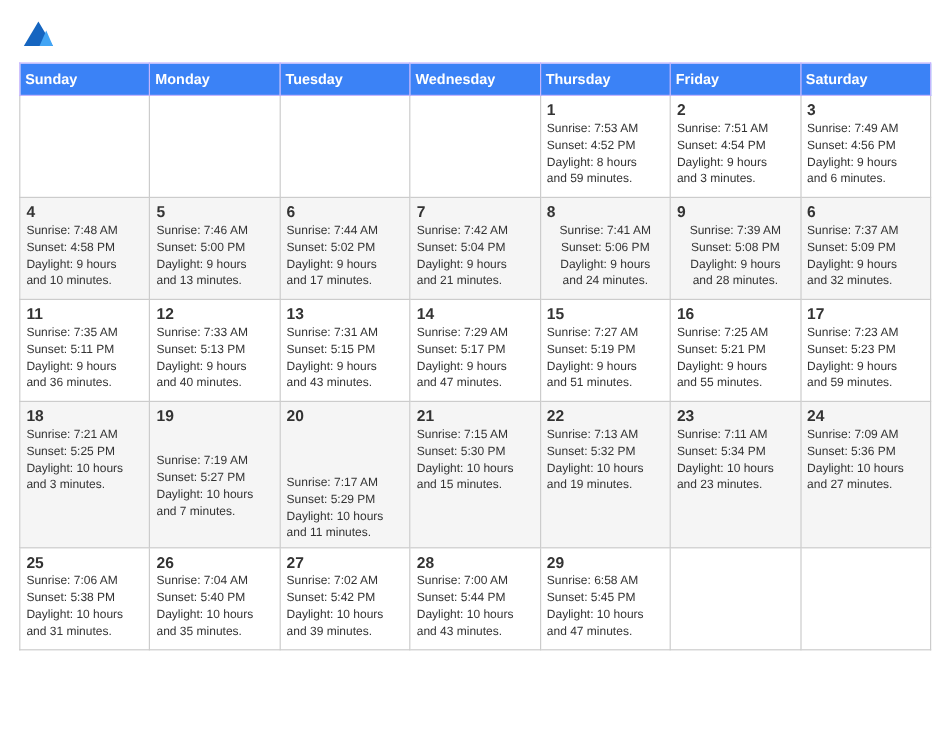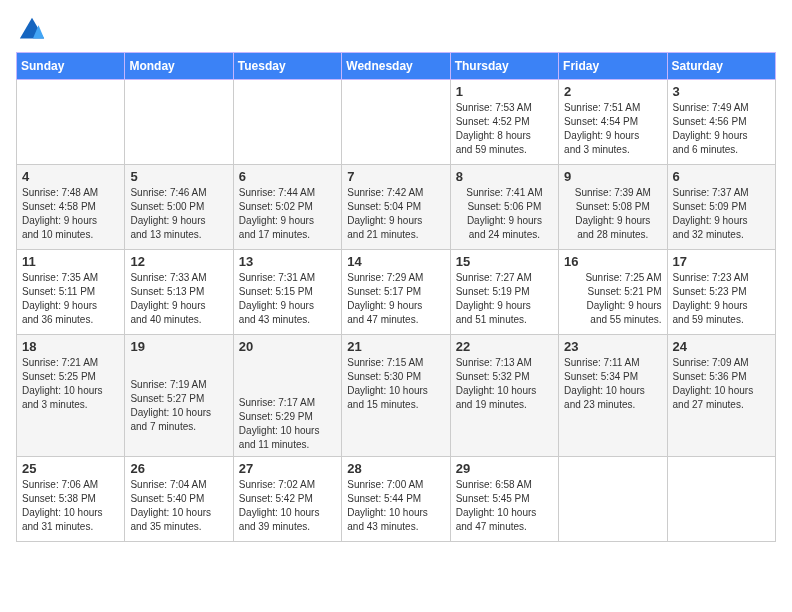--- a/index.html
+++ b/index.html
@@ -229,21 +229,21 @@
         </td>
         <td>
           <div class="day-number">15</div>
           <div class="day-info" style="white-space: pre-line;">Sunrise: 7:27 AM
 Sunset: 5:19 PM
 Daylight: 9 hours
 and 51 minutes.</div>
         </td>
         <td>
           <div class="day-number">16</div>
-          <div class="day-info" style="white-space: pre-line; text-align: right;">Sunrise: 7:25 AM
+          <div class="day-info" style="white-space: pre-line;">Sunrise: 7:25 AM
 Sunset: 5:21 PM
 Daylight: 9 hours
 and 55 minutes.</div>
         </td>
         <td>
           <div class="day-number">17</div>
           <div class="day-info" style="white-space: pre-line;">Sunrise: 7:23 AM
 Sunset: 5:23 PM
 Daylight: 9 hours
 and 59 minutes.</div>

